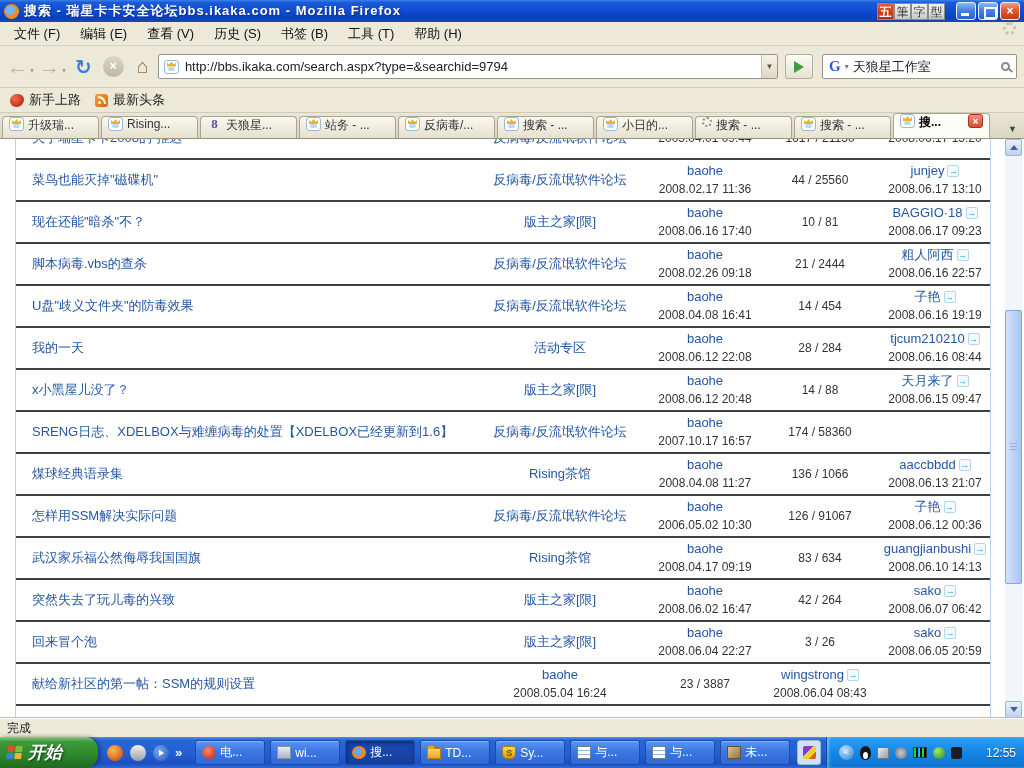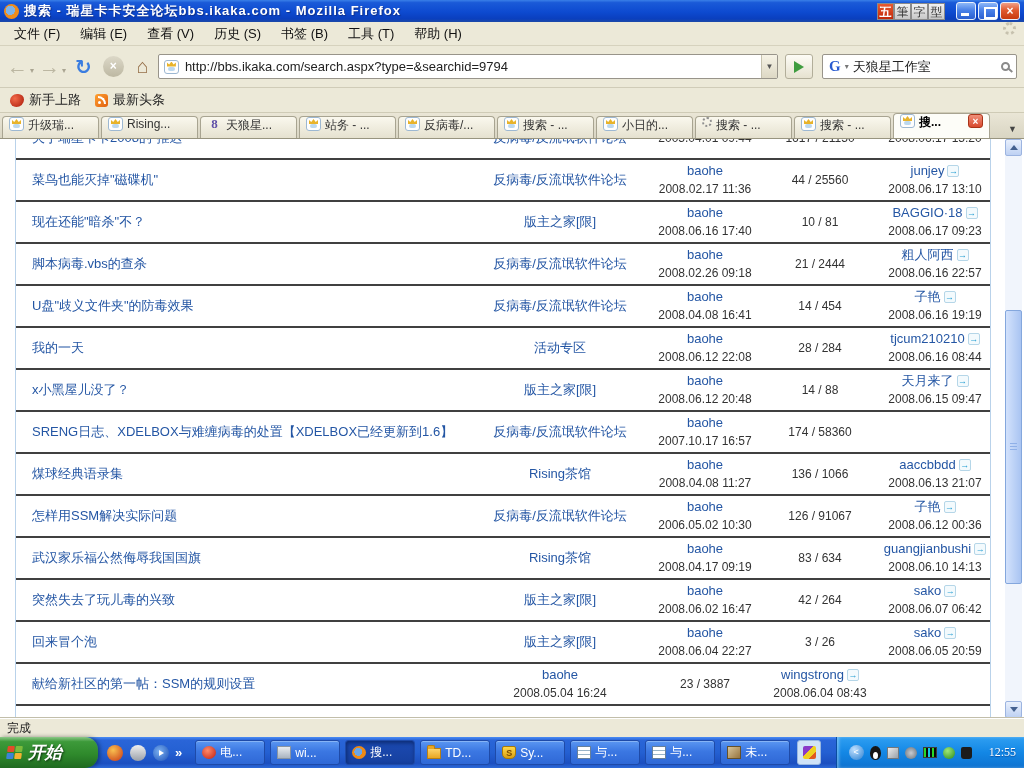--- a/index.html
+++ b/index.html
@@ -171,21 +171,21 @@
   .tray-collapse{width:15px;height:15px;border-radius:50%;text-align:center;line-height:14px;font-size:9px;color:#fff;
     background:radial-gradient(circle at 35% 30%,#bfe0ff,#2a7fd0);}
   .t-qq{width:11px;height:14px;background:#151515;border-radius:50% 50% 46% 46%;position:relative;}
   .t-qq::after{content:"";position:absolute;left:3px;bottom:1px;width:5px;height:7px;background:#fff;border-radius:50%;}
   .t-box{width:12px;height:12px;background:linear-gradient(135deg,#ececec,#98a0a8);border:1px solid #70787f;}
   .t-gear{width:12px;height:12px;border-radius:50%;background:radial-gradient(#c8ccd2,#666e76);}
   .t-chart{width:14px;height:11px;background:#0a0a0a;border:1px solid #3a3a3a;
     background-image:repeating-linear-gradient(90deg,#28d828 0 2px,#0a0a0a 2px 4px,#18c8e8 4px 6px,#0a0a0a 6px 8px);}
   .t-green{width:12px;height:12px;border-radius:50%;background:radial-gradient(circle at 38% 32%,#9fe878,#2a8a1a);}
   .t-phone{width:11px;height:12px;background:#1c1c1c;border-radius:2px 2px 3px 3px;}
-  .clock{margin-left:11px;text-shadow:0 1px 1px #0a4da0;font-family:Liberation Serif, serif;}
+  .clock{margin-left:18px;text-shadow:0 1px 1px #0a4da0;}
 </style>
 </head>
 <body>
 
 <div class="screen">
 
   <div class="titlebar">
     <span class="ff-ico"></span>
     <span class="win-title">搜索 - 瑞星卡卡安全论坛bbs.ikaka.com - Mozilla Firefox</span>
     <span class="ime" id="ime-box">

